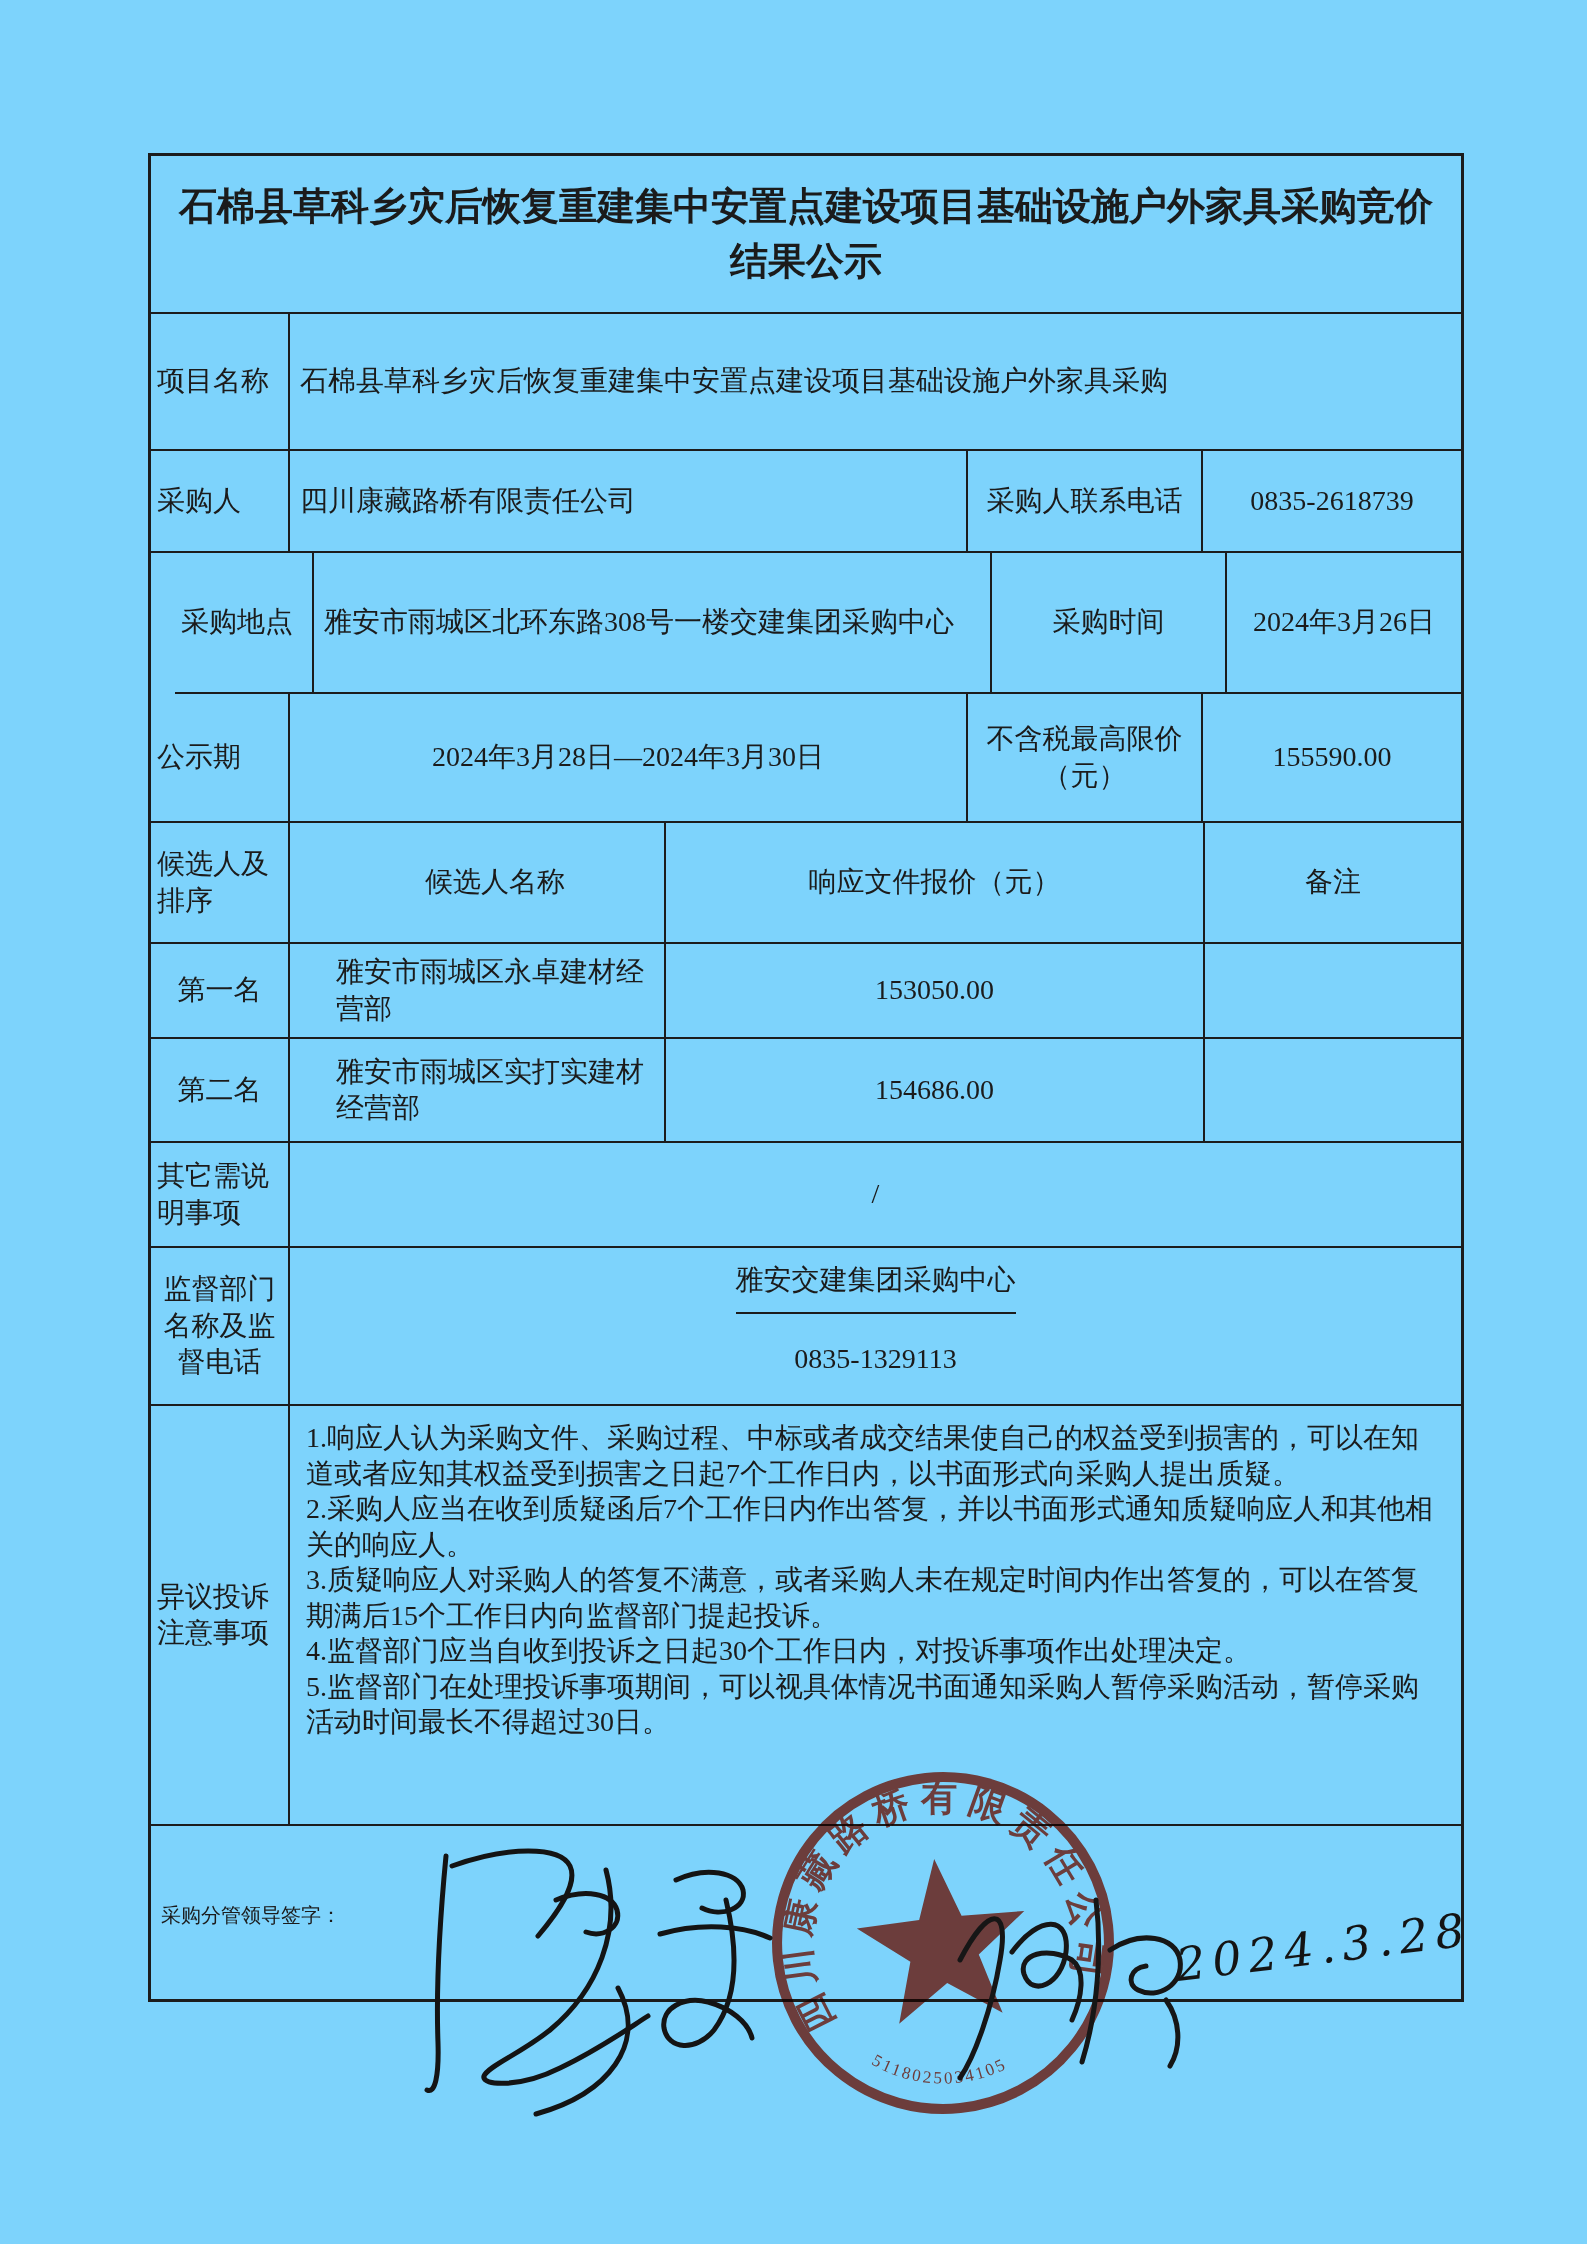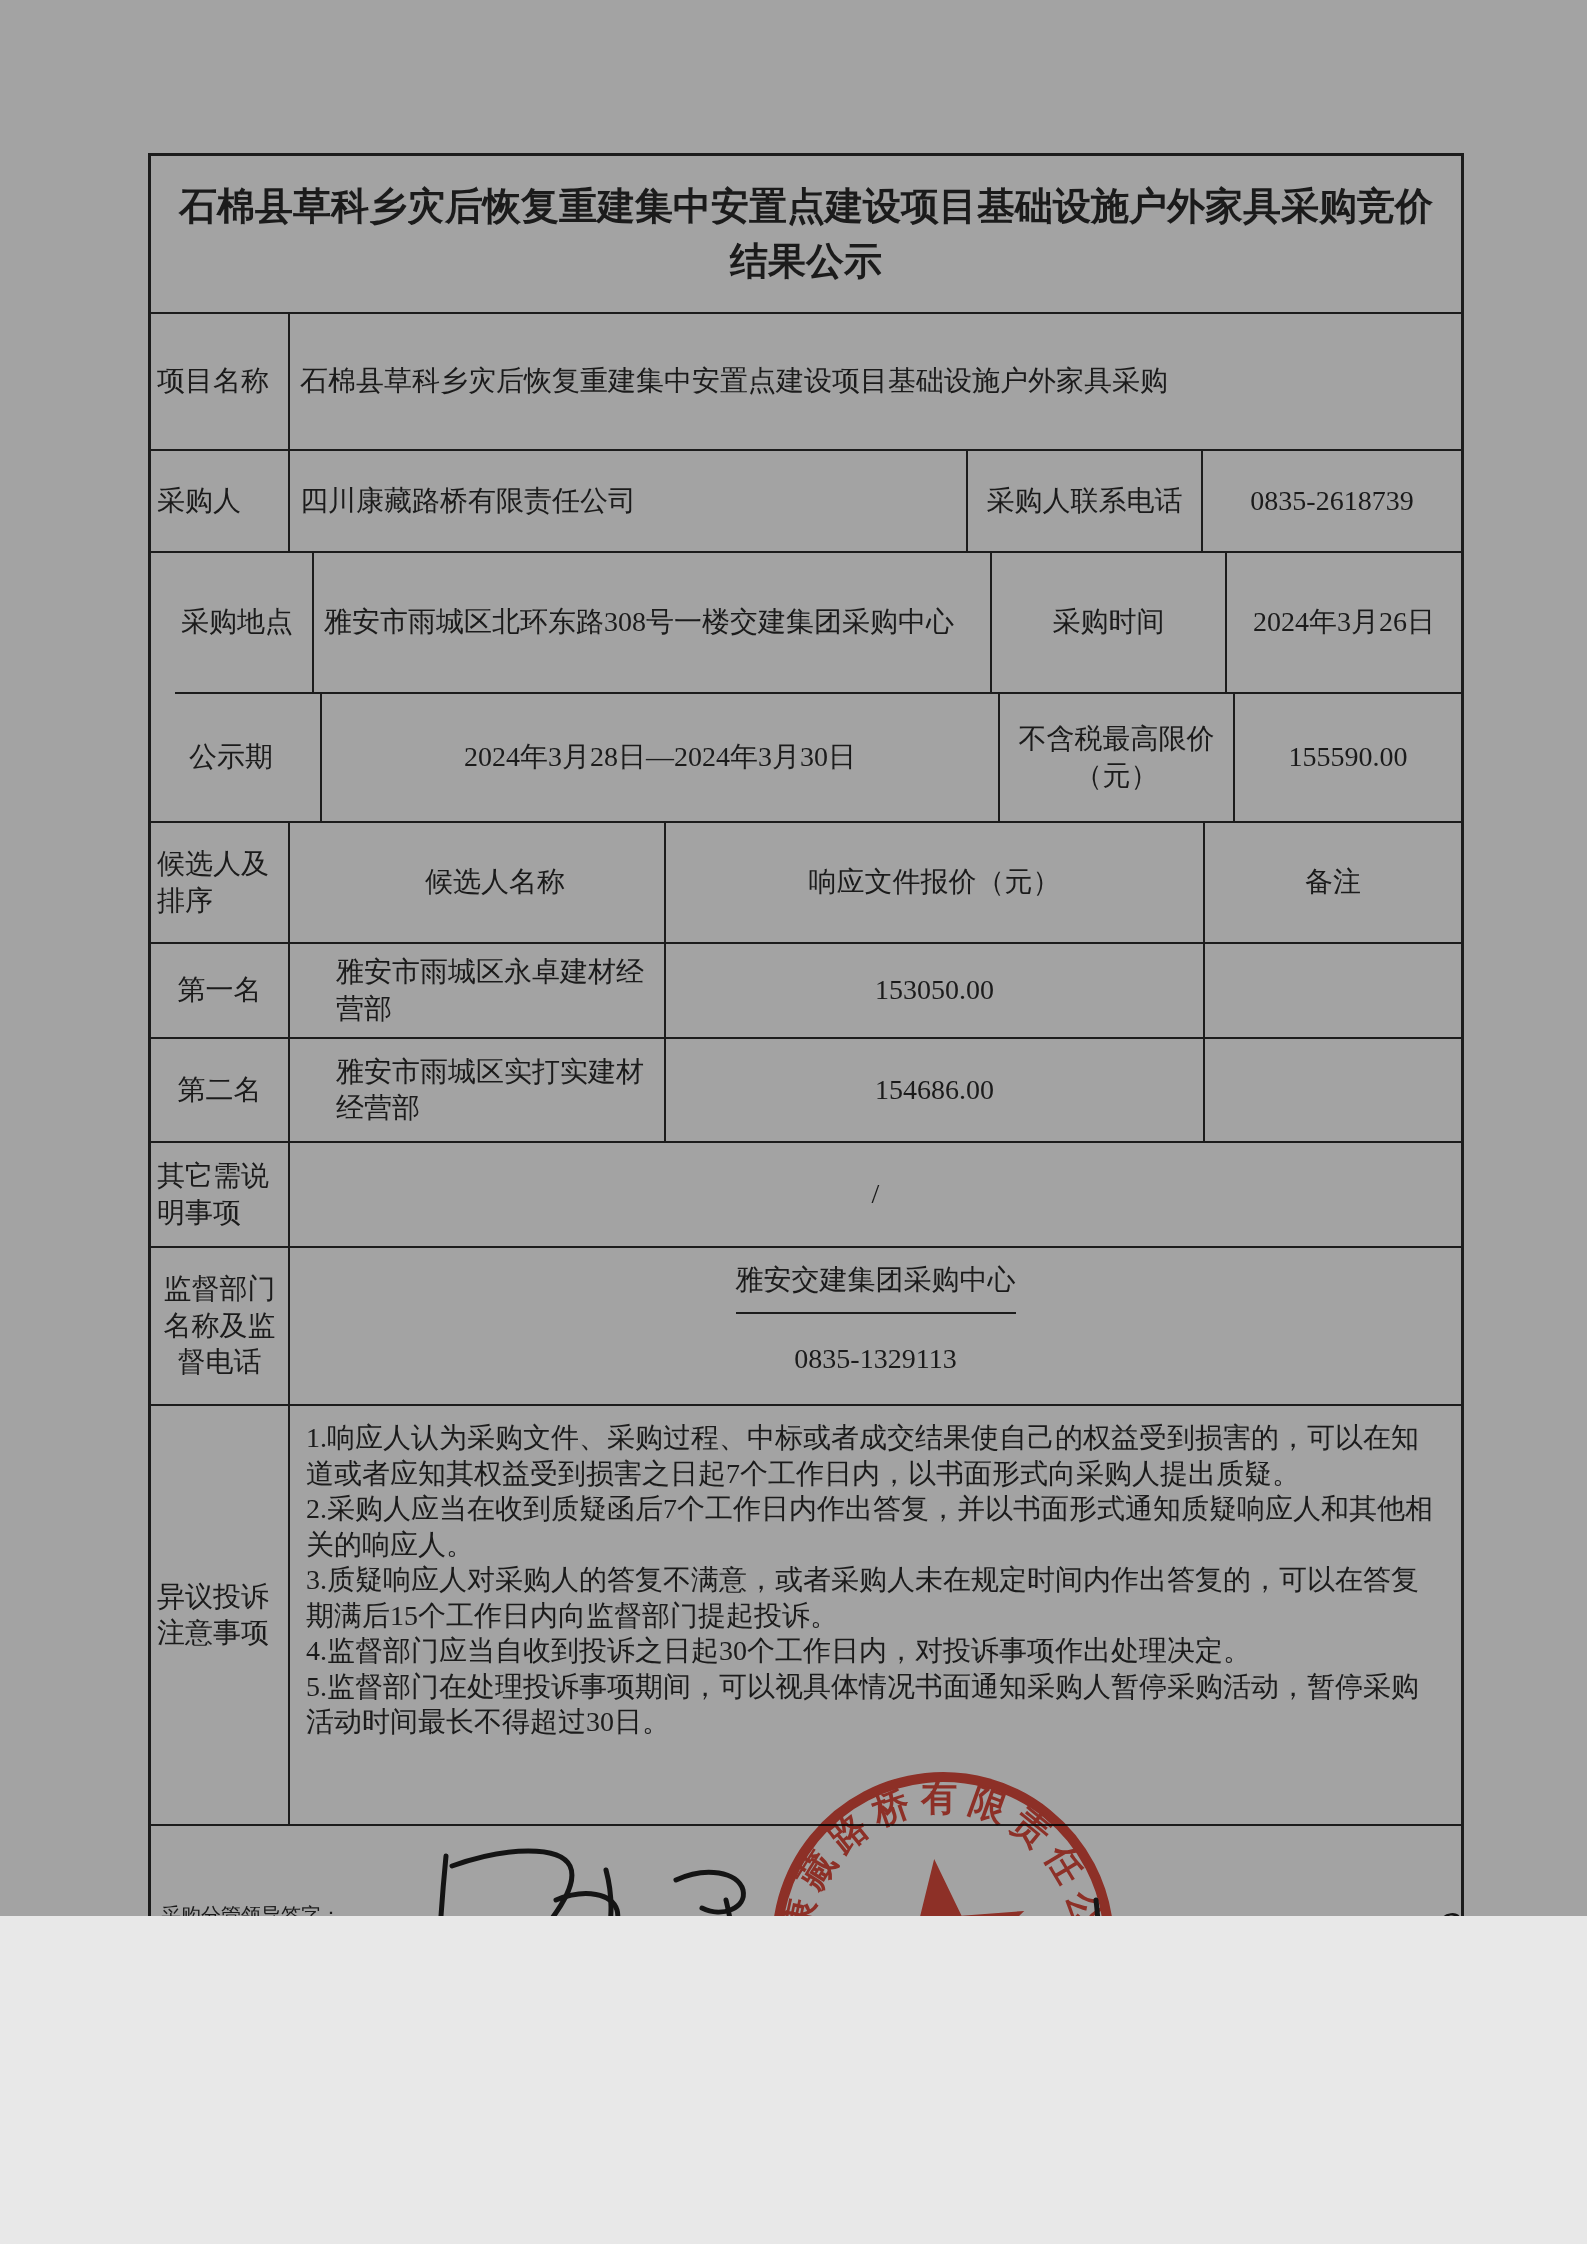--- a/index.html
+++ b/index.html
@@ -1,19 +1,19 @@
 <!DOCTYPE html>
 <html lang="zh"><head>
 <meta charset="utf-8">
 <style>
   html,body{margin:0;padding:0;background:#e8e8e8;}
   .page{
     position:relative;
-    width:1587px;height:1916px;
-    background:#a3a3a3;
+    width:1587px;height:2244px;
+    background:#7dd3fc;
     font-family:"Liberation Serif","DejaVu Serif",serif;
     color:#1b1b1b;
     overflow:hidden;
   }
   .doc-table{
     position:absolute;left:148px;top:153px;
     width:1316px;height:1849px;
     border:3px solid #1c1c1c;
     box-sizing:border-box;
     display:flex;flex-direction:column;
@@ -31,21 +31,21 @@
   .lab{flex:0 0 139px;padding:4px 6px;}
   .ctr{justify-content:center;text-align:center;}
   .lft{justify-content:flex-start;text-align:left;}
 
   .r-title{height:158px;}
   .r-title .cell{flex:1;justify-content:center;text-align:center;
     font-weight:bold;font-size:38px;line-height:1.45;padding:8px 26px;}
   .r-project{height:137px;}
   .r-purchaser{height:102px;}
   .r-location{height:141px;margin-left:24px;}
-  .r-publicity{height:129px;padding-left:32px;}
+  .r-publicity{height:129px;}
   .r-candheader{height:121px;}
   .r-cand1{height:95px;}
   .r-cand2{height:104px;justify-content:center;}
   .r-other{height:105px;}
   .r-supervision{height:158px;}
   .r-objection{height:420px;}
   .r-signature{height:178px;border-bottom:none;}
 
   .w-main{flex:0 0 678px;}
   .w-sub{flex:0 0 235px;}

